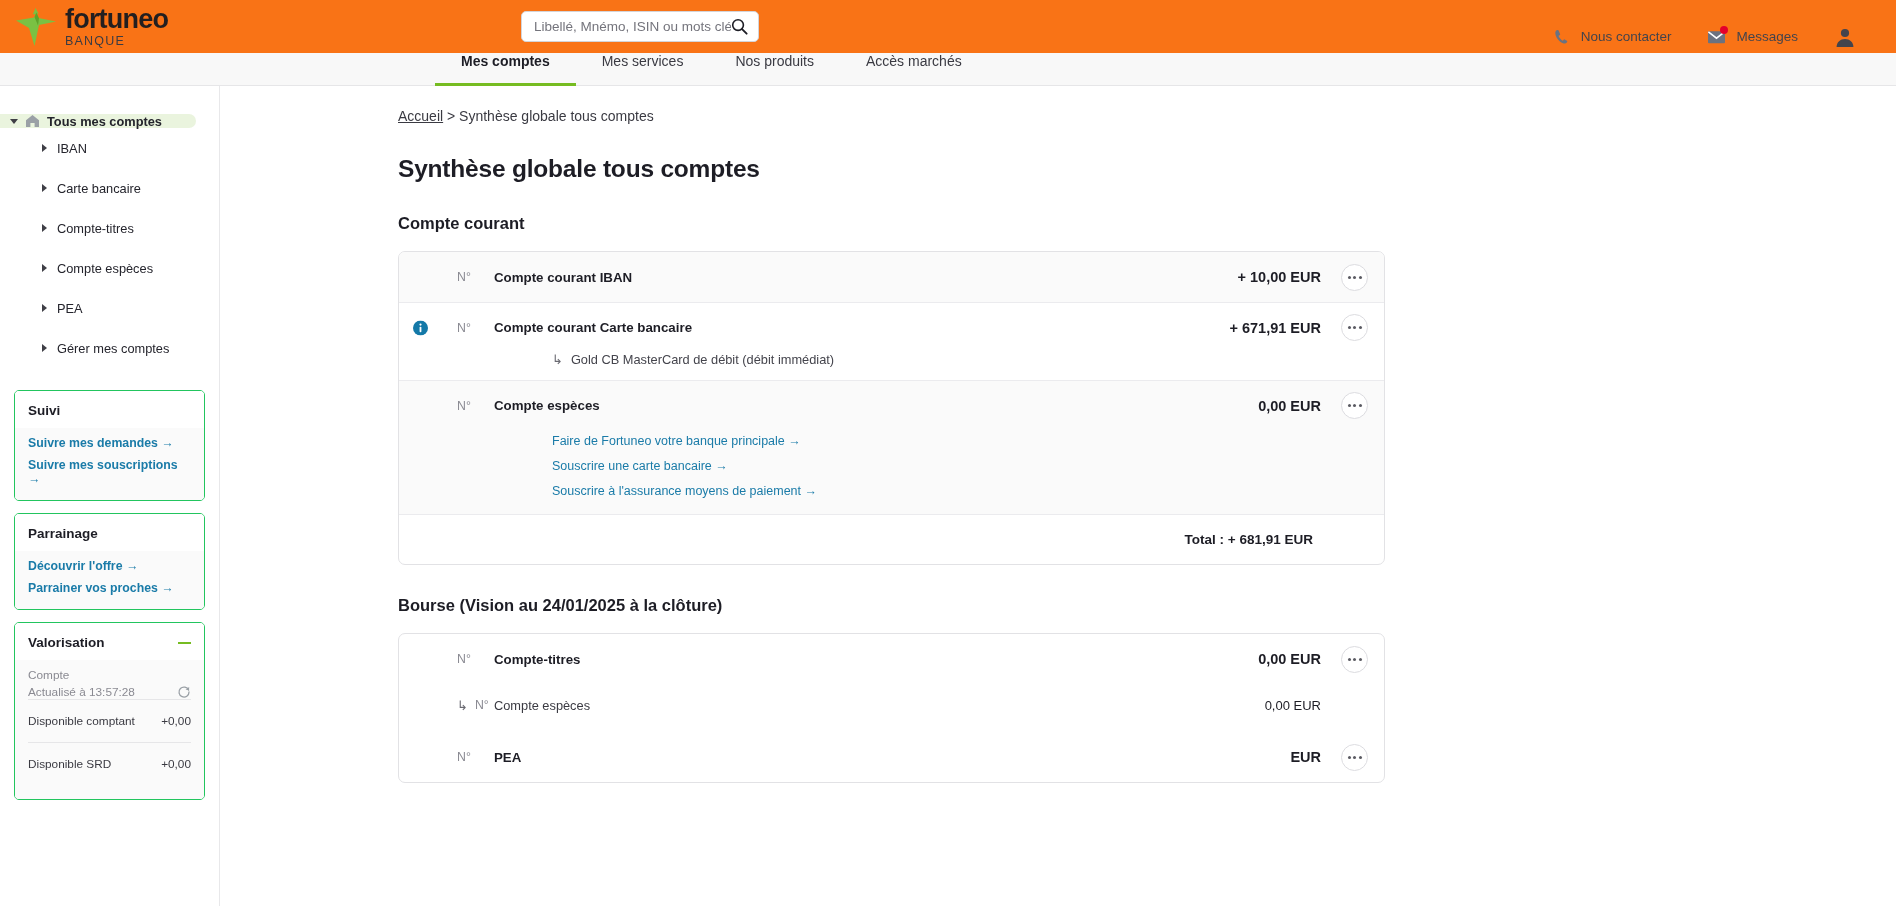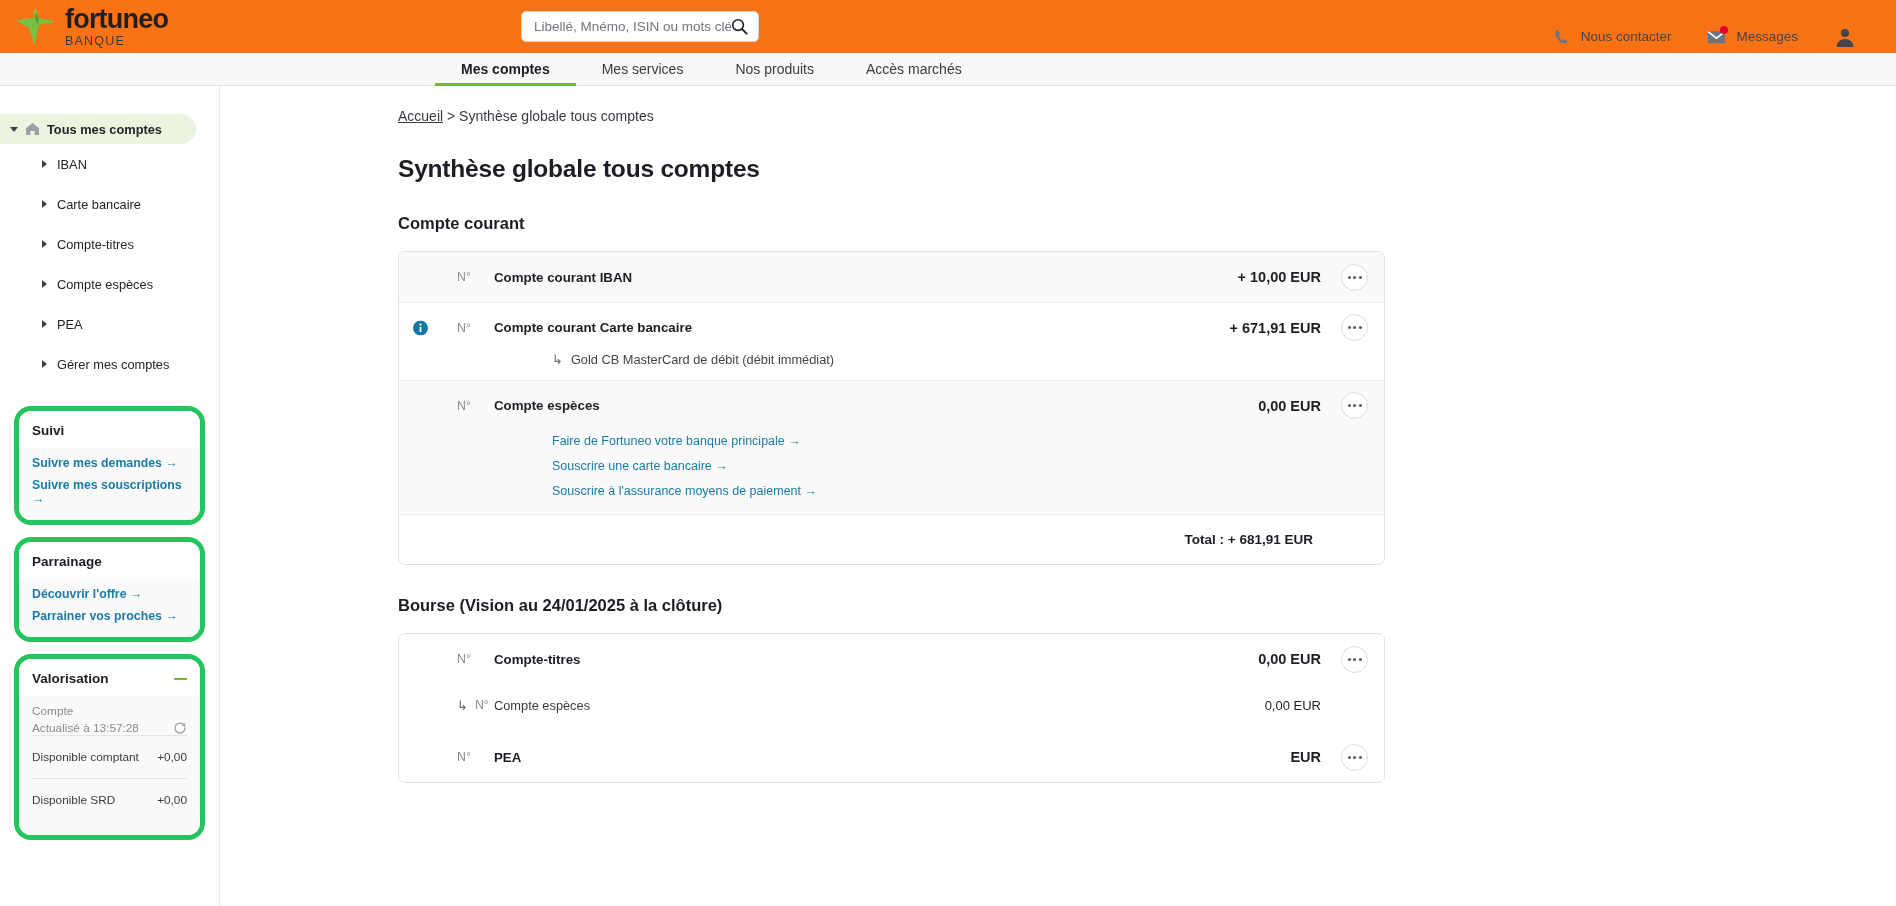--- a/index.html
+++ b/index.html
@@ -81,21 +81,21 @@
     height: 33px;
     background: #f8f8f8;
     border-bottom: 1px solid #e6e6e8;
     display: flex;
     align-items: stretch;
     padding-left: 435px;
   }
   .nav-tab {
     font-size: 14px;
     color: #3a3a42;
-    display: flex; align-items: center;
+    display: flex; align-items: flex-start;
     padding: 0 0 0 0;
     margin-right: 0;
     cursor: pointer;
     position: relative;
   }
   .nav-tab .lbl { padding: 0 26px; }
   .nav-tab.active .lbl { font-weight: bold; color: #1d1d25; }
   .nav-tab.active::after {
     content: ""; position: absolute;
     left: 0; right: 0; bottom: -1px; height: 3px;
@@ -111,21 +111,21 @@
 
   
   .sidebar {
     width: 220px; flex: 0 0 220px;
     border-right: 1px solid #e8e8ea;
     padding-top: 28px;
     background: #fff;
     position: relative;
   }
   .nav-root {
-    height: 30px;
+    height: 14px;
     background: #eaf4de;
     display: flex; align-items: center;
     padding-left: 10px;
     gap: 7px;
     border-radius: 0 15px 15px 0;
     width: 196px;
     cursor: pointer;
   }
   .caret-down {
     width: 0; height: 0;
@@ -146,22 +146,22 @@
   .caret-right {
     width: 0; height: 0;
     border-top: 4.5px solid transparent;
     border-bottom: 4.5px solid transparent;
     border-left: 5.5px solid #3f3f46;
   }
   .nav-sub-lbl { font-size: 12.8px; color: #24242c; }
 
   .panel {
     margin: 12px 14px 9px 14px;
-    border: 5px solid #22c55e;
-    border-radius: 17px;
+    border: 1px solid #22c55e;
+    border-radius: 5px;
     background: #fff;
     overflow: hidden;
   }
   .panel-head {
     padding: 12px 13px 10px 13px;
     font-size: 13.5px; font-weight: bold; color: #1d1d25;
     display: flex; align-items: center; justify-content: space-between;
     background: #fff;
   }
   .panel-body {

